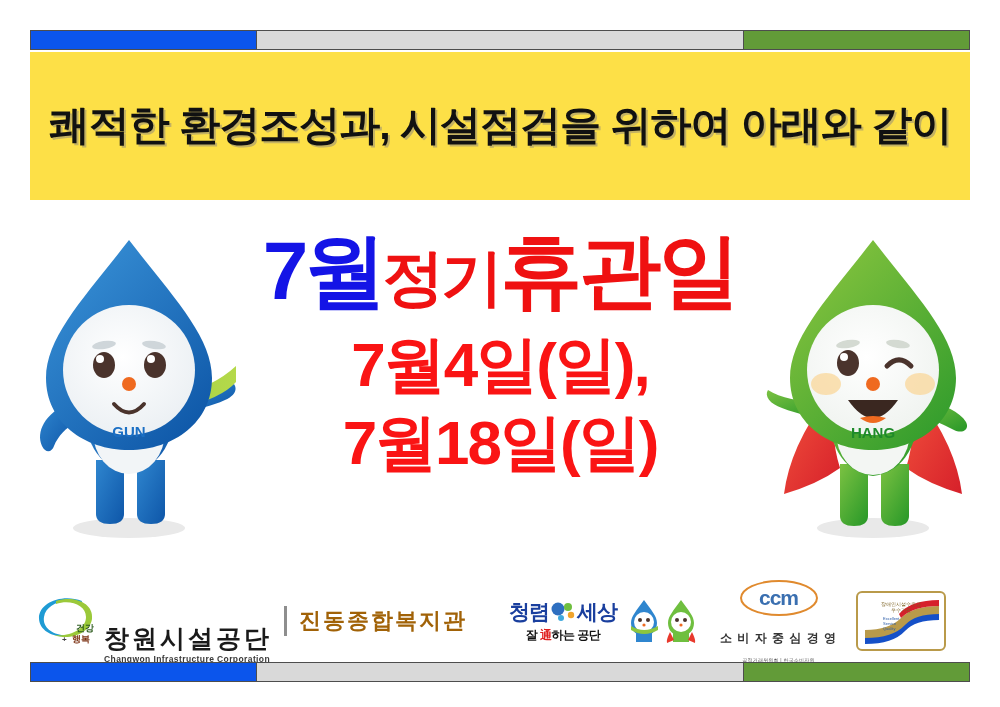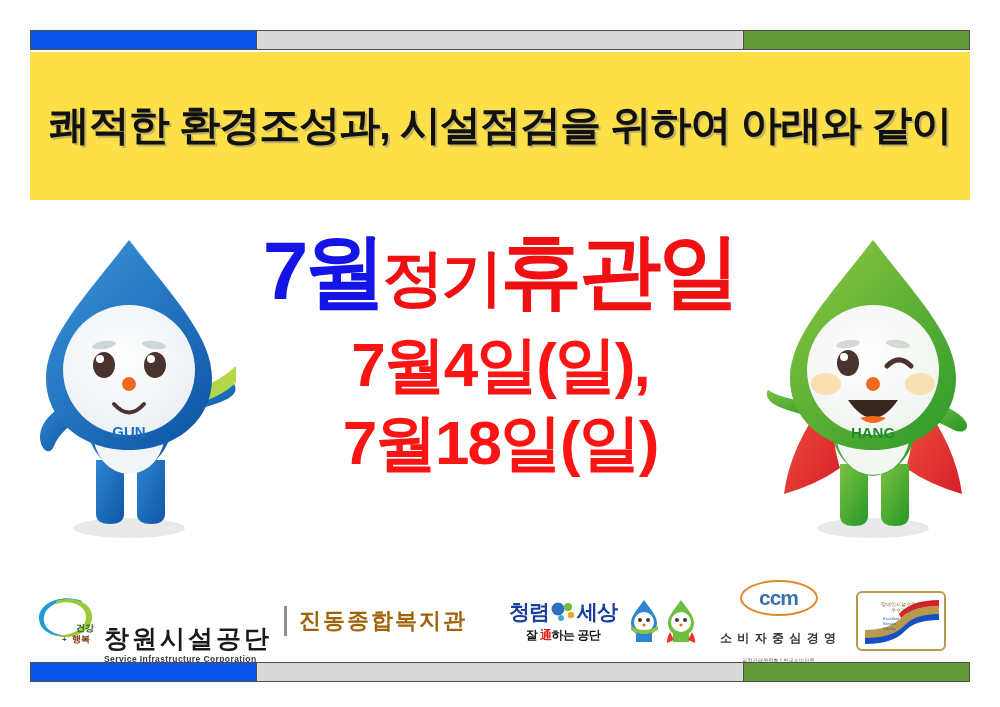--- a/index.html
+++ b/index.html
@@ -228,21 +228,21 @@
         <svg viewBox="0 0 62 52" width="62" height="52">
           <path d="M45 10 C30 2 10 8 8 22 C6 34 20 42 34 40 C22 44 4 38 3 24 C2 8 26 -2 46 6 Z" fill="#1f9bd4"></path>
           <path d="M20 6 C38 0 58 8 56 24 C54 38 34 46 18 40 C34 42 50 34 50 22 C50 10 34 4 20 9 Z" fill="#9bc93a"></path>
           <text x="40" y="36" font-family="Liberation Sans, sans-serif" font-size="9" font-weight="bold" fill="#2e5c1f">건강</text>
           <text x="36" y="47" font-family="Liberation Sans, sans-serif" font-size="9" font-weight="bold" fill="#7a2f10">행복</text>
           <text x="26" y="47" font-family="Liberation Sans, sans-serif" font-size="8" font-weight="bold" fill="#444">+</text>
         </svg>
       </div>
       <div class="cwic-text">
         <span class="cwic-kr">창원시설공단</span>
-        <span class="cwic-en">Service Infrastructure Corporation</span>
+        <span class="cwic-en">Changwon Infrastructure Corporation</span>
       </div>
     </div>
 
     <div class="divider-bar"></div>
 
     <span class="branch-kr">진동종합복지관</span>
 
     <div class="logo-clean">
       <div class="clean-top">
         <span>청렴</span>

